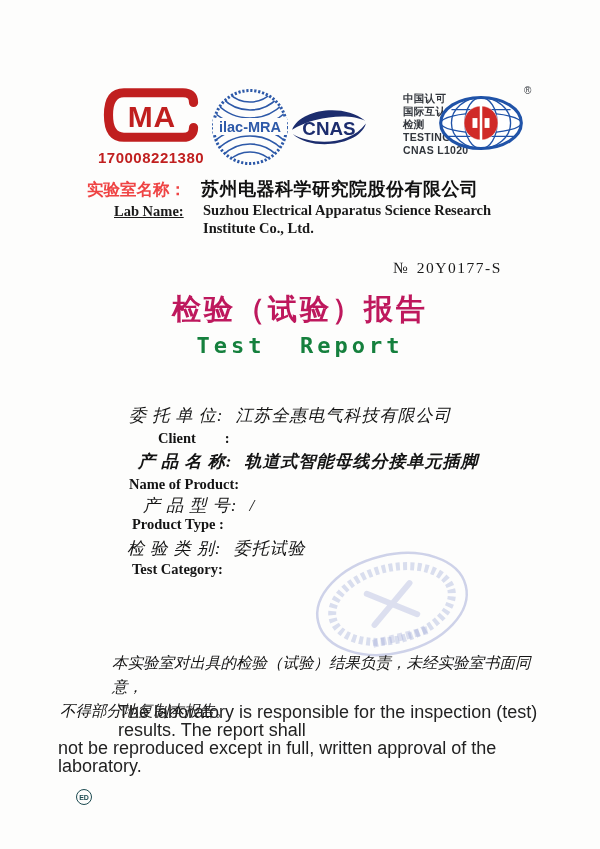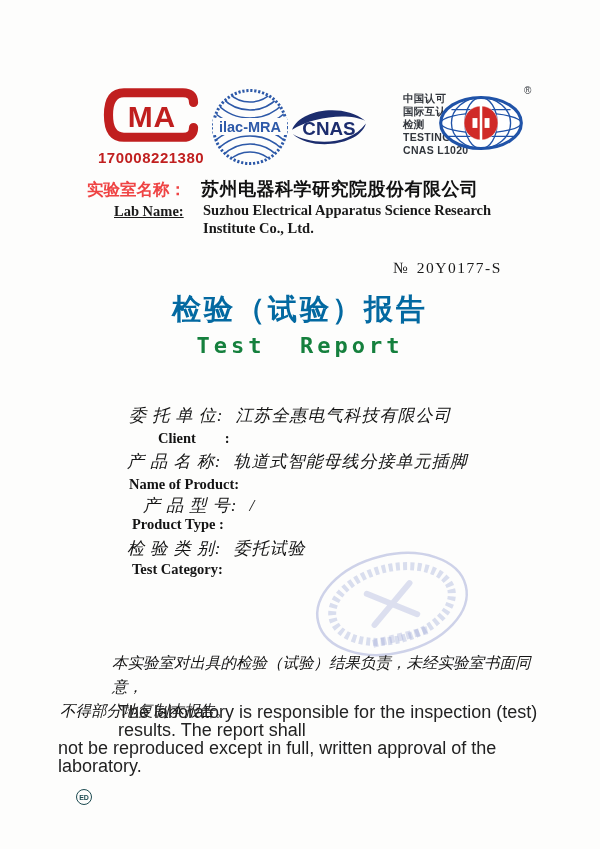--- a/index.html
+++ b/index.html
@@ -48,33 +48,33 @@
   .lab-value-en1 { left: 203px; top: 202px; font-size: 14.5px; font-weight: 700; }
   .lab-value-en2 { left: 203px; top: 220px; font-size: 14.5px; font-weight: 700; }
 
   
   .report-no { left: 393px; top: 259px; font-size: 15.5px; letter-spacing: 1px; }
   .report-no .no-val { margin-left: 8px; letter-spacing: 1.5px; }
 
   
   .title-zh { left: 0; right: 0; top: 290px; text-align: center;
     font-family: "DejaVu Sans", sans-serif; font-weight: 700;
-    font-size: 29px; letter-spacing: 3px; color: #0369a1; }
+    font-size: 29px; letter-spacing: 3px; color: #be185d; }
   .title-en { left: 0; right: 0; top: 333px; text-align: center;
     font-family: "DejaVu Sans Mono", monospace; font-weight: 600;
     font-size: 22px; letter-spacing: 4px; color: #15803d; }
 
   
   .f-zh { font-size: 17px; color: #141414; letter-spacing: 1px;
     font-family: "Liberation Serif", "DejaVu Serif", serif; font-style: italic; }
   .f-zh .f-val { margin-left: 12px; font-style: italic; }
   .f-en { font-size: 14.5px; font-weight: 700; color: #141414; }
   .field1-zh { left: 129px; top: 404px; }
   .field1-en { left: 158px; top: 430px; }
-  .field2-zh { left: 127px; top: 450px; }
+  .field2-zh { left: 138px; top: 450px; font-weight: bold; }
   .field2-en { left: 129px; top: 476px; }
   .field3-zh { left: 143px; top: 494px; }
   .field3-en { left: 132px; top: 516px; }
   .field4-zh { left: 127px; top: 537px; }
   .field4-en { left: 132px; top: 561px; }
 
   
   .seal { left: 310px; top: 550px; width: 164px; height: 108px;
     transform: rotate(-14deg); opacity: 0.85; }
 

